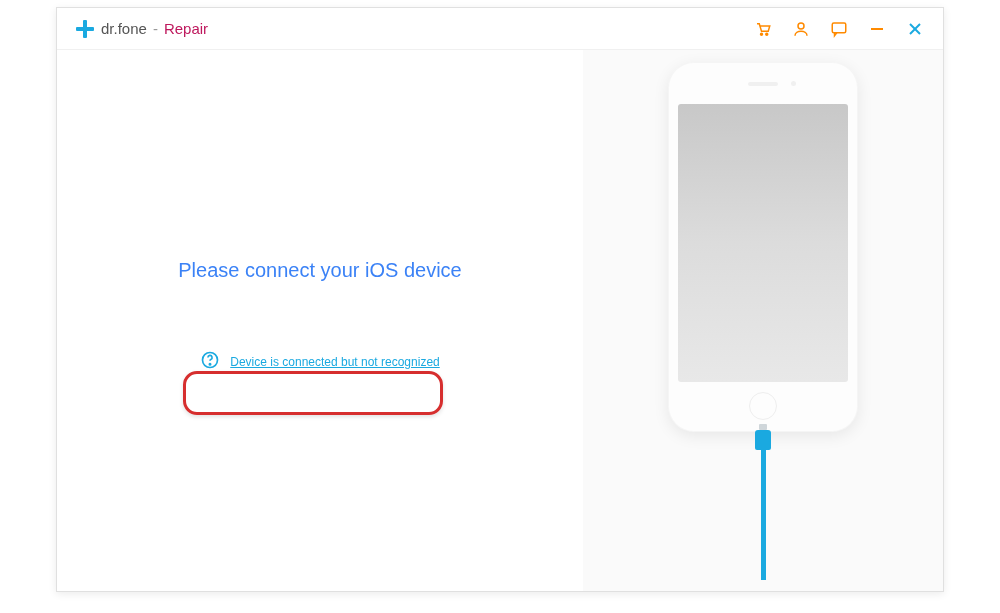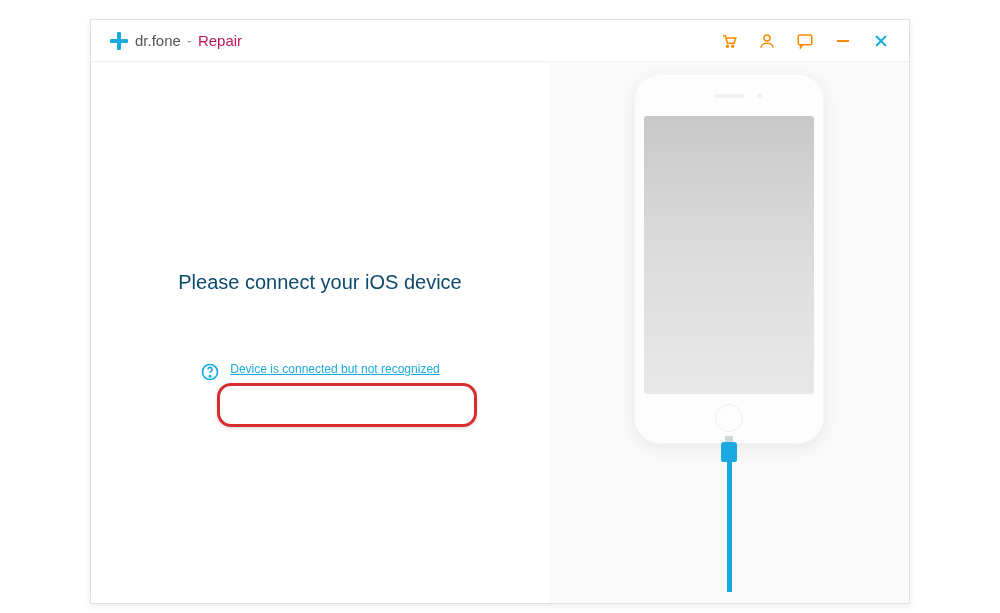--- a/index.html
+++ b/index.html
@@ -8,23 +8,23 @@
       box-sizing: border-box;
     }
     body {
       font-family: -apple-system, BlinkMacSystemFont, "Segoe UI", Arial, sans-serif;
       background: #ffffff;
       width: 1000px;
       height: 613px;
       position: relative;
     }
     .window {
-      width: 820px;
+      width: 888px;
       height: 585px;
-      margin: 19px auto;
+      margin: 7px auto;
       background: #ffffff;
       border: 1px solid #e0e0e0;
       box-shadow: 0 2px 8px rgba(0,0,0,0.08);
       display: flex;
       flex-direction: column;
     }
     .titlebar {
       height: 42px;
       display: flex;
       align-items: center;
@@ -76,28 +76,29 @@
     .left-pane {
       flex: 1;
       display: flex;
       flex-direction: column;
       align-items: center;
       justify-content: center;
       padding: 0 40px;
       position: relative;
     }
     .main-message {
-      color: #0c4a6e;
+      color: #3b82f6;
       font-size: 20px;
       font-weight: 400;
       text-align: center;
       margin-bottom: 60px;
     }
     .help-row {
       display: flex;
+      align-items: center;
       gap: 10px;
       padding: 8px 16px;
       position: relative;
     }
     .help-link {
       color: #1aa9e0;
       font-size: 12px;
       text-decoration: underline;
       cursor: pointer;
     }

